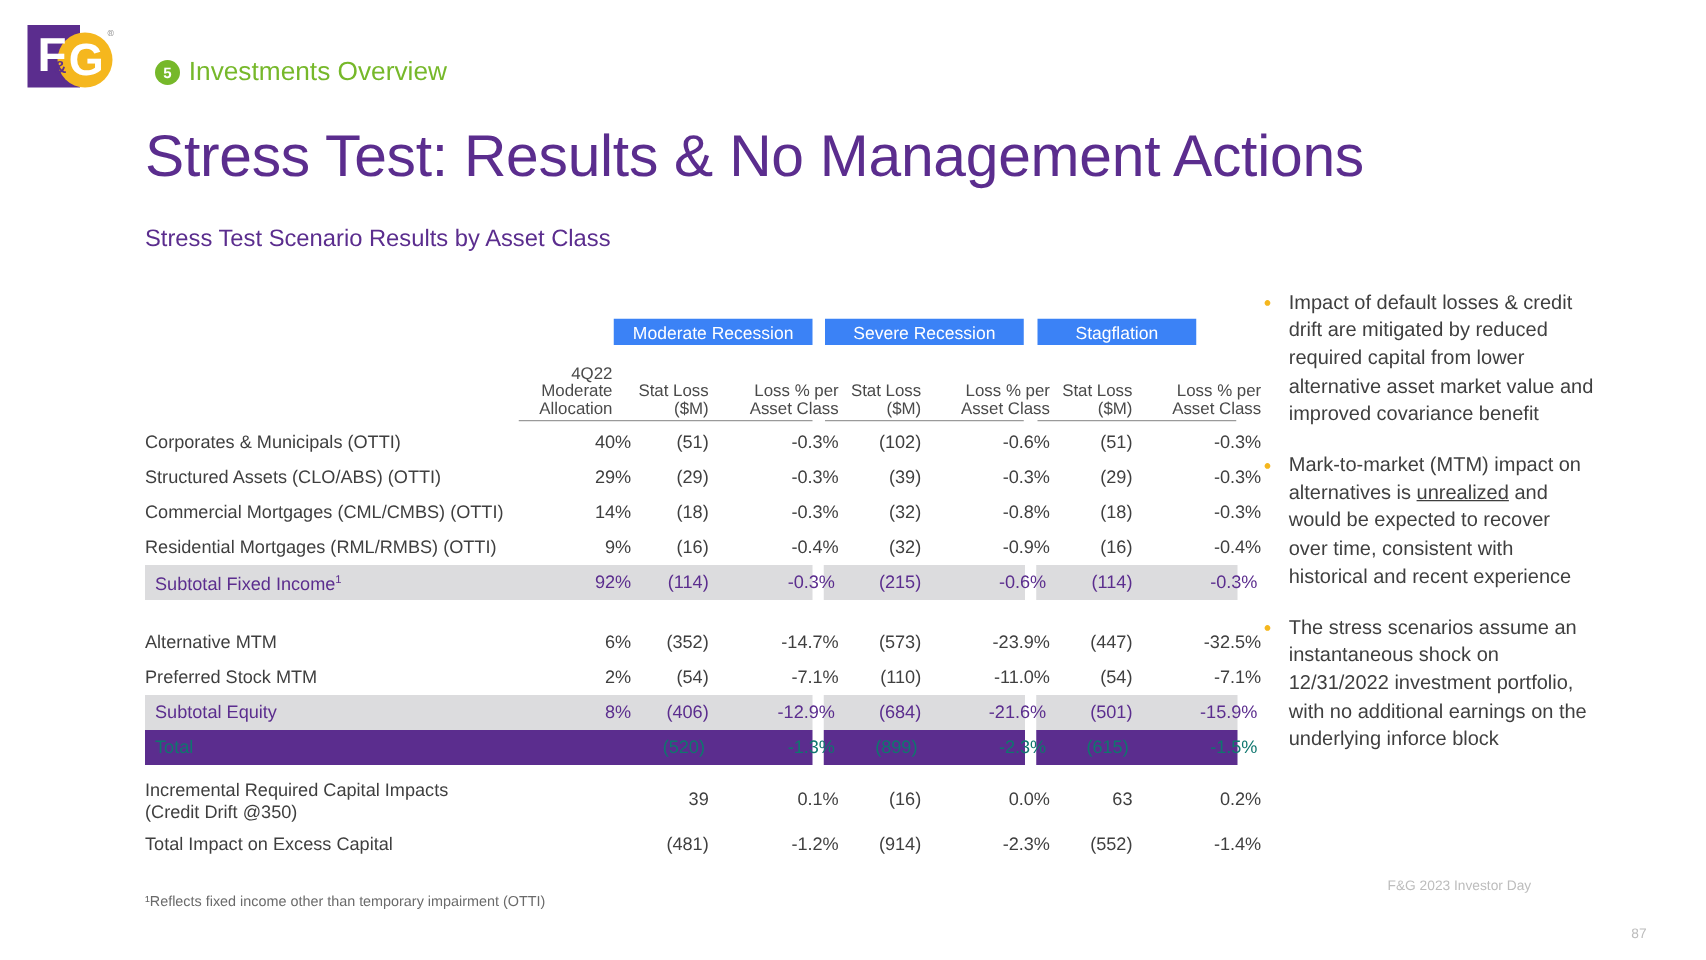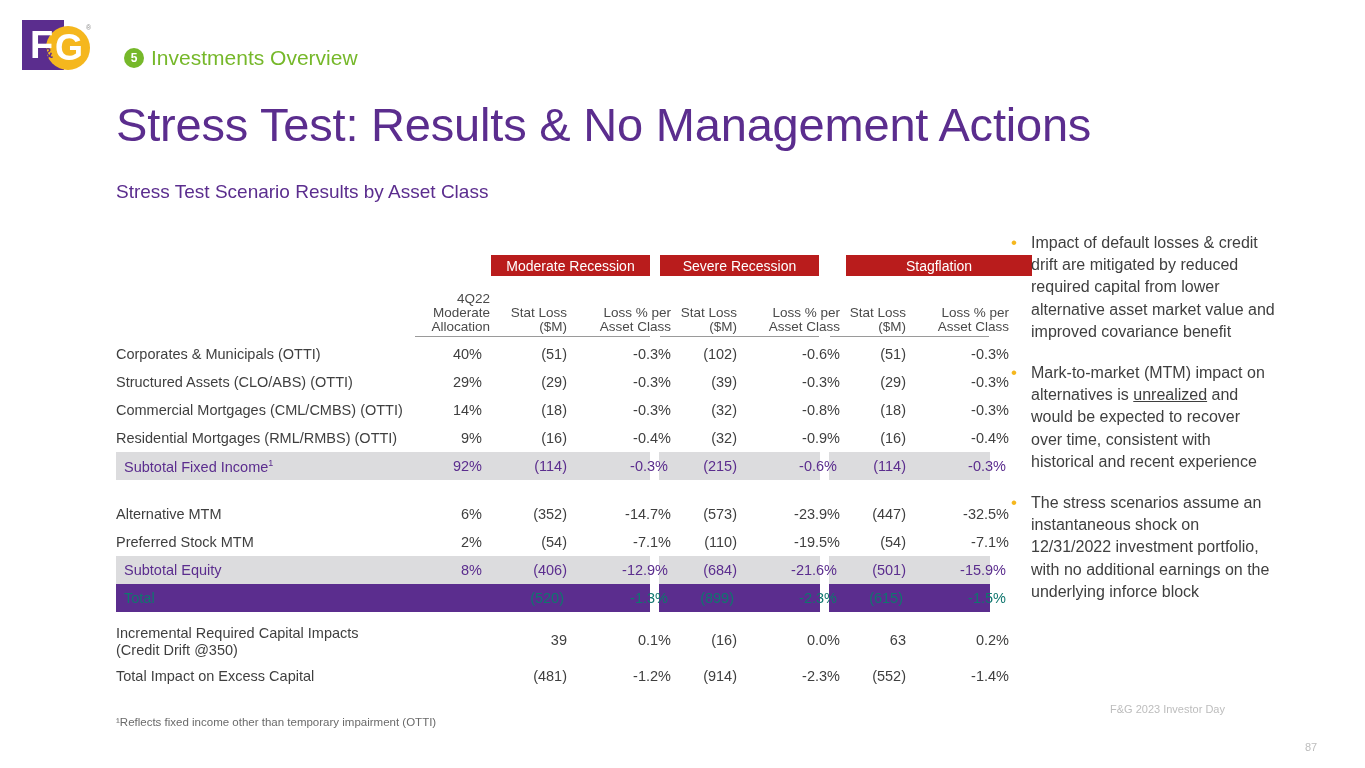--- a/index.html
+++ b/index.html
@@ -34,25 +34,25 @@
   
   .title { position:absolute; left:116px; top:97px; font-size:47px; color:#5B2D8E;
            letter-spacing:-0.2px; white-space:nowrap; }
   .subtitle { position:absolute; left:116px; top:181px; font-size:19px; color:#5B2D8E; }
   .lede { position:absolute; left:116px; top:226px; font-size:17px; color:#3f3f3f; }
 
   
   .table { position:absolute; left:116px; top:255px; width:873px; }
 
   .scen-row { position:relative; height:21px; }
-  .scen-hdr { position:absolute; top:0; height:21px; background:#b91c1c; color:#fff;
+  .scen-hdr { position:absolute; top:0; height:21px; background:#3b82f6; color:#fff;
               font-size:14px; display:flex; align-items:center; justify-content:center; }
   .scen-a { left:375px; width:159px; }
   .scen-b { left:544px; width:159px; }
-  .scen-c { left:714px; width:186px;margin-left:16px; }
+  .scen-c { left:714px; width:127px; }
 
   .colhdr { position:relative; height:54px; margin-top:4px; }
   .ch { position:absolute; bottom:0; font-size:13.5px; color:#4a4a4a; text-align:right;
         line-height:14px; }
   .ch.alloc  { left:301px;  width:73px; }
   .ch.sl1    { left:378px;  width:73px; }
   .ch.pc1    { left:455px;  width:100px; }
   .ch.sl2    { left:548px;  width:73px; }
   .ch.pc2    { left:624px;  width:100px; }
   .ch.sl3    { left:717px;  width:73px; }
@@ -61,21 +61,21 @@
   .rules { position:relative; height:6px; }
   .rule { position:absolute; top:2px; height:1px; background:#9a9a9a; }
   .rule1 { left:299px; width:235px; }
   .rule2 { left:544px; width:159px; }
   .rule3 { left:714px; width:159px; }
 
   .row { position:relative; height:28px; }
   .row .lbl { position:absolute; left:0; top:6px; font-size:14.5px; color:#3f3f3f; }
   .row .lbl.two { top:-1px; line-height:17px; }
   .row .cell { position:absolute; top:6px; font-size:14.5px; color:#3f3f3f; text-align:right; }
-  .c-alloc { left:283px; width:83px; }
+  .c-alloc { left:306px; width:83px; }
   .c-sl1   { left:378px; width:73px; }
   .c-pc1   { left:455px; width:100px; }
   .c-sl2   { left:548px; width:73px; }
   .c-pc2   { left:624px; width:100px; }
   .c-sl3   { left:717px; width:73px; }
   .c-pc3   { left:793px; width:100px; }
 
   .band { position:absolute; top:0; height:28px; z-index:0; }
   .band-a { left:0;    width:534px; }
   .band-b { left:543px; width:161px; }
@@ -244,21 +244,21 @@
       <div class="cell c-sl3">(447)</div>
       <div class="cell c-pc3">-32.5%</div>
     </div>
 
     <div class="row">
       <div class="lbl">Preferred Stock MTM</div>
       <div class="cell c-alloc">2%</div>
       <div class="cell c-sl1">(54)</div>
       <div class="cell c-pc1">-7.1%</div>
       <div class="cell c-sl2">(110)</div>
-      <div class="cell c-pc2">-19.5%</div>
+      <div class="cell c-pc2">-11.0%</div>
       <div class="cell c-sl3">(54)</div>
       <div class="cell c-pc3">-7.1%</div>
     </div>
 
     <div class="row sub">
       <div class="band band-a"></div>
       <div class="band band-b"></div>
       <div class="band band-c"></div>
       <div class="lbl">Subtotal Equity</div>
       <div class="cell c-alloc">8%</div>

